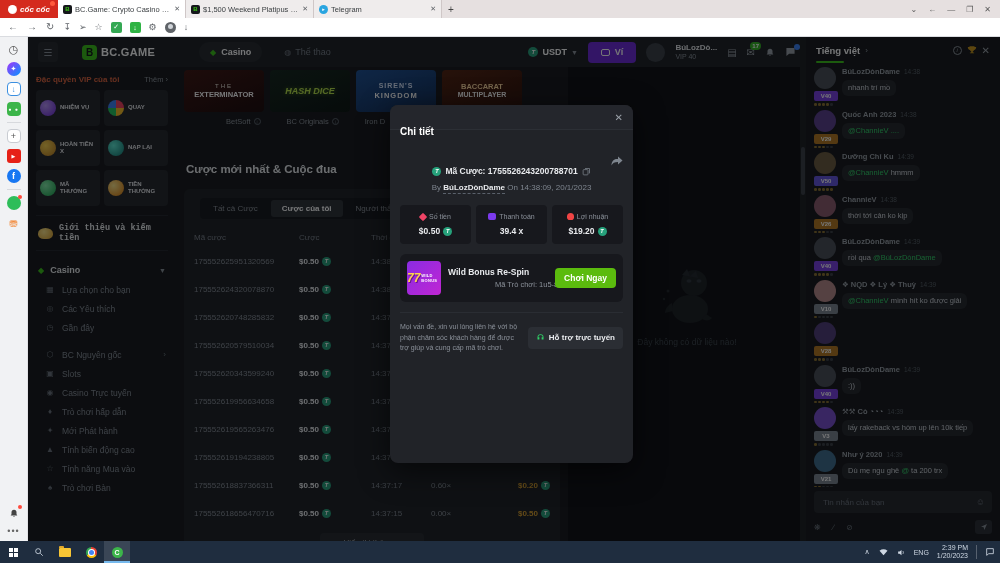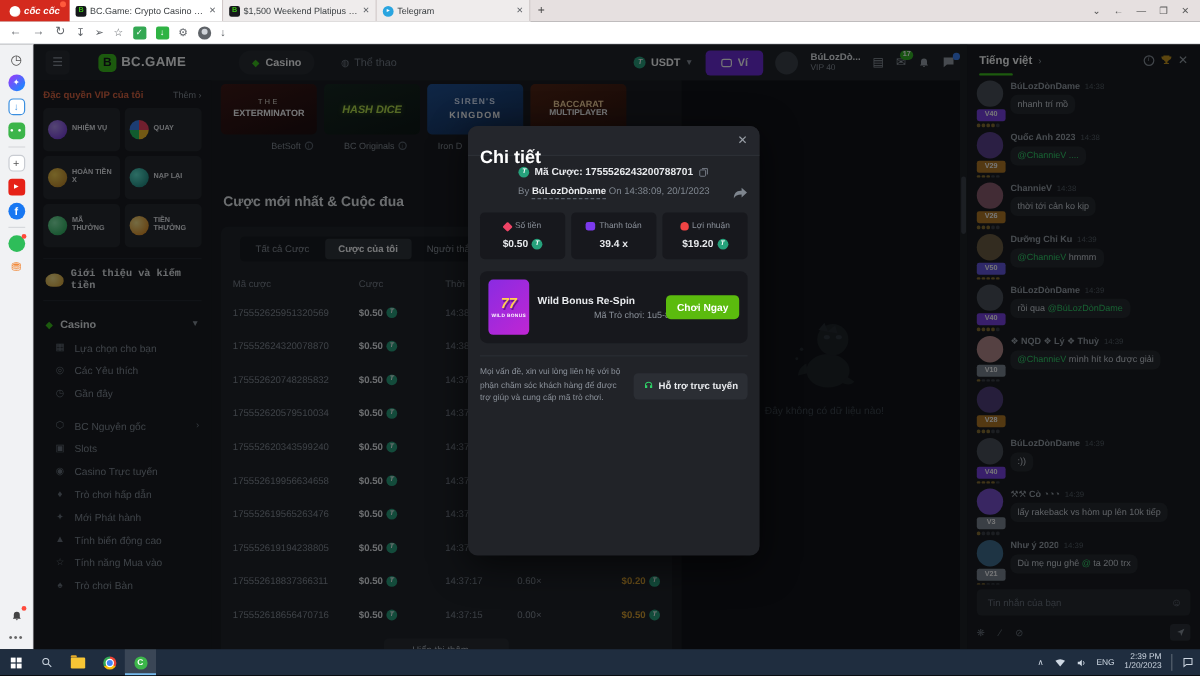--- a/index.html
+++ b/index.html
@@ -202,41 +202,41 @@
   .smiley{color:#6b727c;font-size:9px;}
   .cfoot{flex:none;height:20px;margin:0 8px 4px;display:flex;align-items:center;gap:12px;}
   .cfi{color:#6b727c;font-size:8px;}
   .csend{margin-left:auto;width:17px;height:14px;background:#2a2d33;border-radius:3px;display:flex;align-items:center;justify-content:center;}
 
   
   .overlay{position:absolute;inset:0;background:rgba(4,5,8,.55);z-index:40;}
   .modal{position:absolute;left:362px;top:68px;width:243px;height:358px;background:#212328;border-radius:8px;z-index:50;
     overflow:hidden;box-shadow:0 8px 30px rgba(0,0,0,.6);}
   .mhead{height:25px;background:#24262c;display:flex;align-items:center;padding:0 10px;border-bottom:1px solid #2c2f35;}
-  .mhead .t{color:#fff;font-weight:bold;font-size:15px;margin-top:28px;}
+  .mhead .t{color:#fff;font-weight:bold;font-size:10px;margin-top:28px;}
   .mhead .x{margin-left:auto;color:#9aa0a8;font-size:10px;}
   .mbody{padding:8px 10px;position:relative;}
   .mshare{position:absolute;right:10px;top:26px;}
-  .mbet{display:flex;align-items:center;justify-content:center;gap:4px;}
+  .mbet{margin-top:28px;display:flex;align-items:center;justify-content:center;gap:4px;}
   .mbet .t{color:#e8eaed;font-weight:bold;font-size:8.5px;}
   .mbet .coin{width:9px;height:9px;font-size:5.5px;}
   .mby{margin-top:7px;text-align:center;font-size:8px;color:#7e858e;}
   .mby b{color:#e8eaed;border-bottom:1px dashed #5a616b;padding-bottom:1px;}
   .stats{margin-top:13px;display:grid;grid-template-columns:1fr 1fr 1fr;gap:5px;}
   .stat{background:#17181d;border-radius:4px;padding:8px 3px;display:flex;flex-direction:column;align-items:center;gap:6px;}
   .stat .lb{display:flex;align-items:center;gap:3px;color:#8b919a;font-size:7px;white-space:nowrap;}
   .si1{width:6px;height:6px;background:#ef4466;transform:rotate(45deg);border-radius:1px;}
   .si2{width:8px;height:7px;background:#7c3aed;border-radius:2px;}
   .si3{width:7px;height:7px;background:#ef4444;border-radius:50% 50% 40% 40%;}
   .stat .vl{display:flex;align-items:center;gap:3px;font-weight:bold;font-size:8.5px;color:#e8eaed;}
   .stat .vl .coin{width:9px;height:9px;font-size:5.5px;}
   .vlg{color:#2fd267;}
   .gamecard{margin-top:10px;background:#17181d;border-radius:6px;padding:7px;display:flex;align-items:center;gap:7px;}
-  .thumb{width:34px;height:46px;border-radius:4px;background:linear-gradient(135deg,#8a2be2,#c026d3);
-    display:flex;flex-direction:column;align-items:center;justify-content:center;flex:none;gap:1px;}
+  .thumb{width:34px;height:34px;border-radius:4px;background:linear-gradient(135deg,#8a2be2,#c026d3);
+    display:flex;flex-direction:row;align-items:center;justify-content:center;flex:none;gap:1px;}
   .thumb .s7{color:#ffd34d;font-weight:bold;font-style:italic;font-size:12px;line-height:1;text-shadow:1px 1px 0 #6b1890;}
   .thumb .sw{color:#fff;font-size:4px;font-weight:bold;letter-spacing:.3px;}
   .ginfo{flex:1;min-width:0;}
   .gname{color:#e8eaed;font-weight:bold;font-size:8.5px;white-space:nowrap;}
   .gid{margin-top:3px;color:#8b919a;font-size:7.5px;display:flex;align-items:center;gap:3px;white-space:nowrap;margin-left:47px;}
   .playbtn{flex:none;background:#5bbb0e;border-radius:4px;height:20px;padding:0 9px;display:flex;align-items:center;
     color:#fff;font-weight:bold;font-size:8.5px;}
   .support{margin-top:10px;padding-top:9px;border-top:1px solid #2a2d33;display:flex;align-items:center;gap:8px;}
   .support .txt{flex:1;color:#8b919a;font-size:7px;line-height:1.5;}
   .supbtn{flex:none;background:#2b2e34;border-radius:4px;height:22px;padding:0 8px;display:flex;align-items:center;gap:4px;
@@ -716,54 +716,54 @@
             </div>
           <div class="mright"><div class="mname">
                 <span class="n">Quốc Anh 2023</span>
                 <span class="tm">14:38</span>
               </div>
             <div class="mbub"><span></span><span class="mgreen">@ChannieV ....</span><span></span></div></div>
         </div>
 
         <div class="msg">
           <div class="mleft">
+              <span class="mav" style="background-color: rgb(110, 91, 62);"></span>
+            <span class="mbadge" style="background-color: rgb(100, 85, 224);">V50</span>
+            <span class="mstars">
+                <i></i>
+                <i></i>
+                <i></i>
+                <i></i>
+                <i></i>
+              </span>
+            </div>
+          <div class="mright"><div class="mname">
+                <span class="n">Dưỡng Chỉ Ku</span>
+                <span class="tm">14:39</span>
+              </div>
+            <div class="mbub"><span></span><span class="mgreen">@ChannieV</span><span> hmmm</span></div></div>
+        </div>
+
+        <div class="msg">
+          <div class="mleft">
               <span class="mav" style="background-color: rgb(143, 91, 110);"></span>
             <span class="mbadge" style="background-color: rgb(183, 121, 31);">V26</span>
             <span class="mstars">
                 <i></i>
                 <i></i>
                 <i></i>
                 <i class="off"></i>
                 <i class="off"></i>
               </span>
             </div>
           <div class="mright"><div class="mname">
                 <span class="n">ChannieV</span>
                 <span class="tm">14:38</span>
               </div>
             <div class="mbub"><span>thời tới cản ko kịp</span><span class="mgreen"></span><span></span></div></div>
-        </div>
-
-        <div class="msg">
-          <div class="mleft">
-              <span class="mav" style="background-color: rgb(110, 91, 62);"></span>
-            <span class="mbadge" style="background-color: rgb(100, 85, 224);">V50</span>
-            <span class="mstars">
-                <i></i>
-                <i></i>
-                <i></i>
-                <i></i>
-                <i></i>
-              </span>
-            </div>
-          <div class="mright"><div class="mname">
-                <span class="n">Dưỡng Chỉ Ku</span>
-                <span class="tm">14:39</span>
-              </div>
-            <div class="mbub"><span></span><span class="mgreen">@ChannieV</span><span> hmmm</span></div></div>
         </div>
 
         <div class="msg">
           <div class="mleft">
               <span class="mav" style="background-color: rgb(74, 79, 88);"></span>
             <span class="mbadge" style="background-color: rgb(123, 63, 228);">V40</span>
             <span class="mstars">
                 <i></i>
                 <i></i>
                 <i></i>

